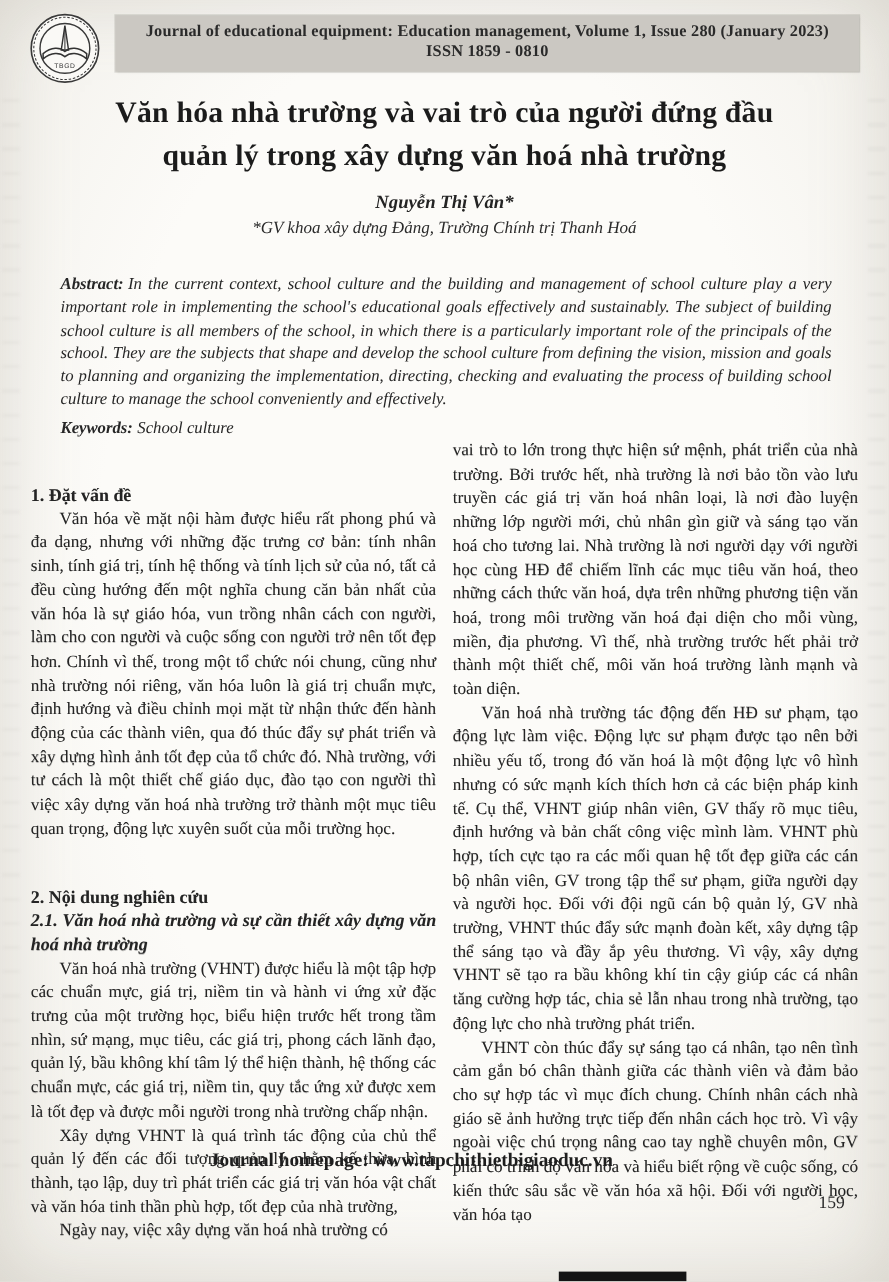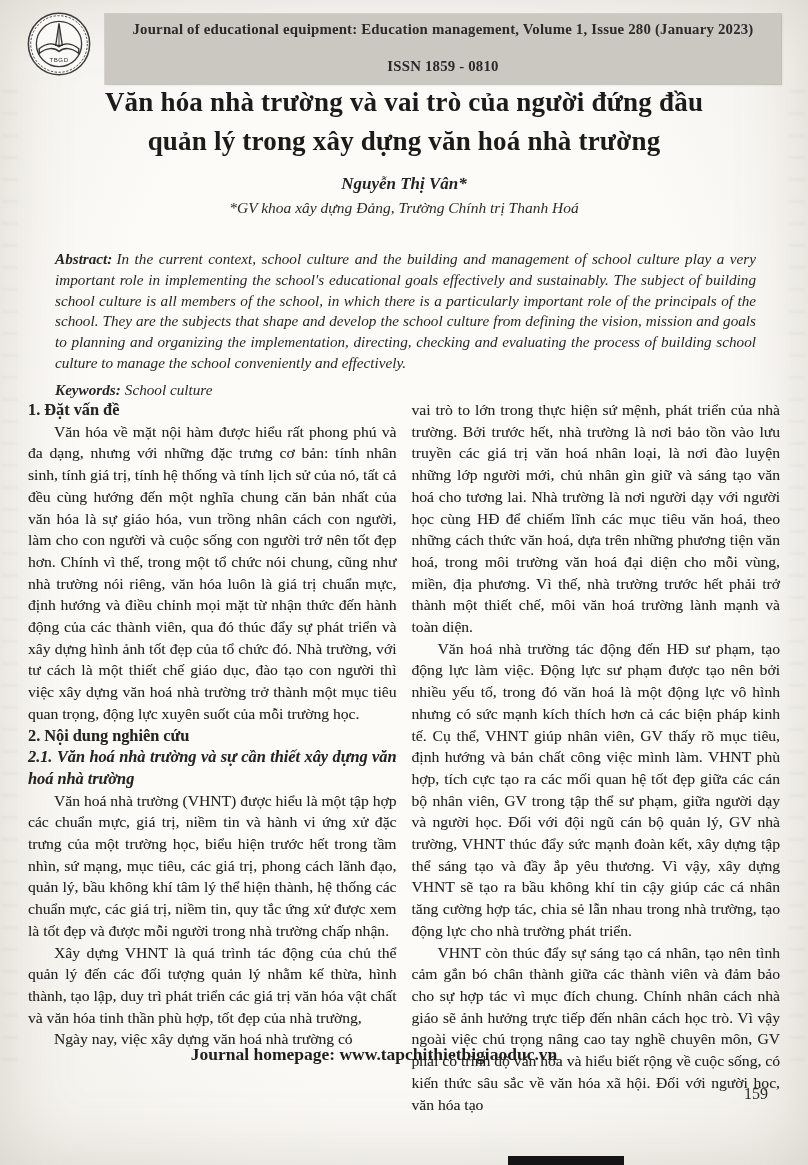--- a/index.html
+++ b/index.html
@@ -26,42 +26,42 @@
   .ghost-right { right:3px; }
 
   
   .header { position:absolute; top:11px; left:26px; right:27px; display:flex; gap:13px; align-items:flex-start; }
   .logo { width:66px; height:66px; flex:0 0 auto; }
   .header-bar {
     flex:1; margin-top:3px; background:#cbc8c2; padding:7px 10px 9px; text-align:center;
     box-shadow: 0 0 0 1px rgba(120,118,110,0.25), 1px 1px 2px rgba(120,118,110,0.25);
   }
   .header-line { font-weight:bold; font-size:14.8px; color:#2a2a2a; letter-spacing:0.2px; }
-  .header-line + .header-line { margin-top:20px; }
+  .header-line + .header-line { margin-top:1px; }
 
   
   .title-block { position:absolute; top:83px; left:30px; right:30px; text-align:center; }
   .title { font-size:27px; font-weight:bold; line-height:39px; color:#1b1b1b; letter-spacing:0.2px; }
   .author { margin-top:13px; font-size:17px; font-weight:bold; font-style:italic; color:#242424; }
   .affiliation { margin-top:5px; font-size:15.5px; font-style:italic; color:#2a2a2a; }
   .dates { margin-top:5px; font-size:15.5px; font-style:italic; color:#2a2a2a; }
 
   
   .abstract-block { position:absolute; top:249px; left:55px; right:52px; }
   .abstract { font-style:italic; font-size:15.2px; line-height:20.8px; text-align:justify; color:#262626; }
   .inline-label { font-weight:bold; margin-right:4px; }
   .keywords { margin-top:7px; font-style:italic; font-size:15.2px; color:#262626; }
 
   
   .columns { position:absolute; top:399px; left:28px; width:752px; display:flex; gap:15px; }
   .col { width:368.5px; font-size:15.6px; line-height:21.7px; text-align:justify; color:#242424;
          text-shadow: 0.2px 0.2px 0.3px rgba(60,60,60,0.3); }
   .para { text-indent:26px; }
   .para.cont { text-indent:0; }
-  .h-num { font-size:16.3px; font-weight:bold; line-height:21.7px; }
+  .h-num { font-size:16.3px; font-weight:bold; line-height:21.7px;margin-top:40px; }
   .h-sub { font-size:16.3px; font-weight:bold; font-style:italic; line-height:21.7px; }
 
   
   .footer-homepage { position:absolute; top:1044px; left:0; right:60px; text-align:center;
     font-weight:bold; font-size:17.5px; color:#1e1e1e; }
   .page-number { position:absolute; top:1085px; right:40px; font-size:16px; color:#2a2a2a; }
   .bottom-bar { position:absolute; top:1156px; left:508px; width:116px; height:9px; background:#141414; }
 </style>
 </head>
 <body>

